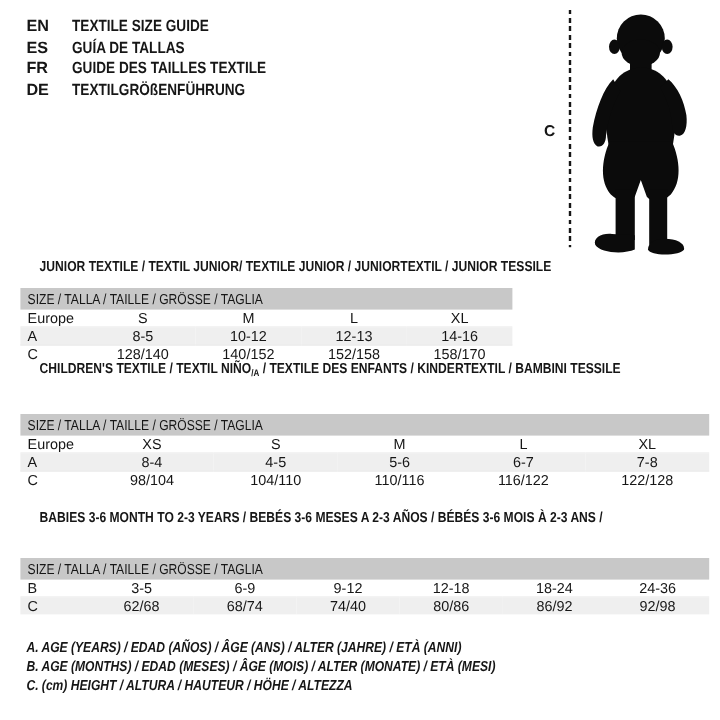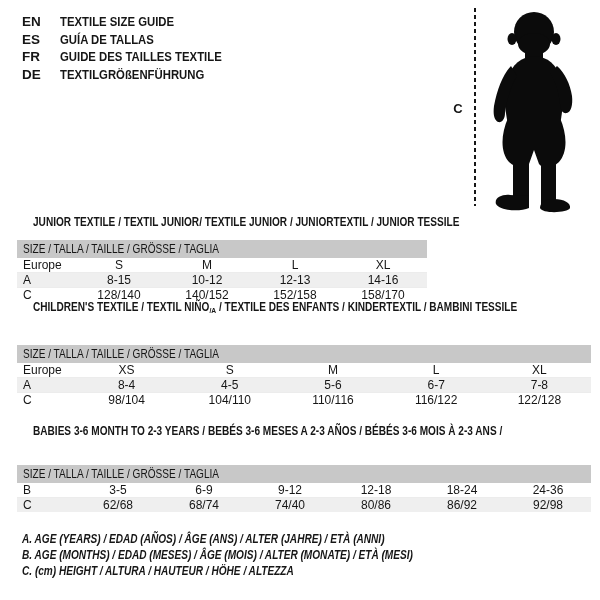--- a/index.html
+++ b/index.html
@@ -100,21 +100,21 @@
     <tbody>
       <tr>
         <td class="lbl">Europe</td>
         <td>S</td>
         <td>M</td>
         <td>L</td>
         <td>XL</td>
       </tr>
       <tr class="striped">
         <td class="lbl">A</td>
-        <td>8-15</td>
+        <td>8-5</td>
         <td>10-12</td>
         <td>12-13</td>
         <td>14-16</td>
       </tr>
       <tr>
         <td class="lbl">C</td>
         <td>128/140</td>
         <td>140/152</td>
         <td>152/158</td>
         <td>158/170</td>

